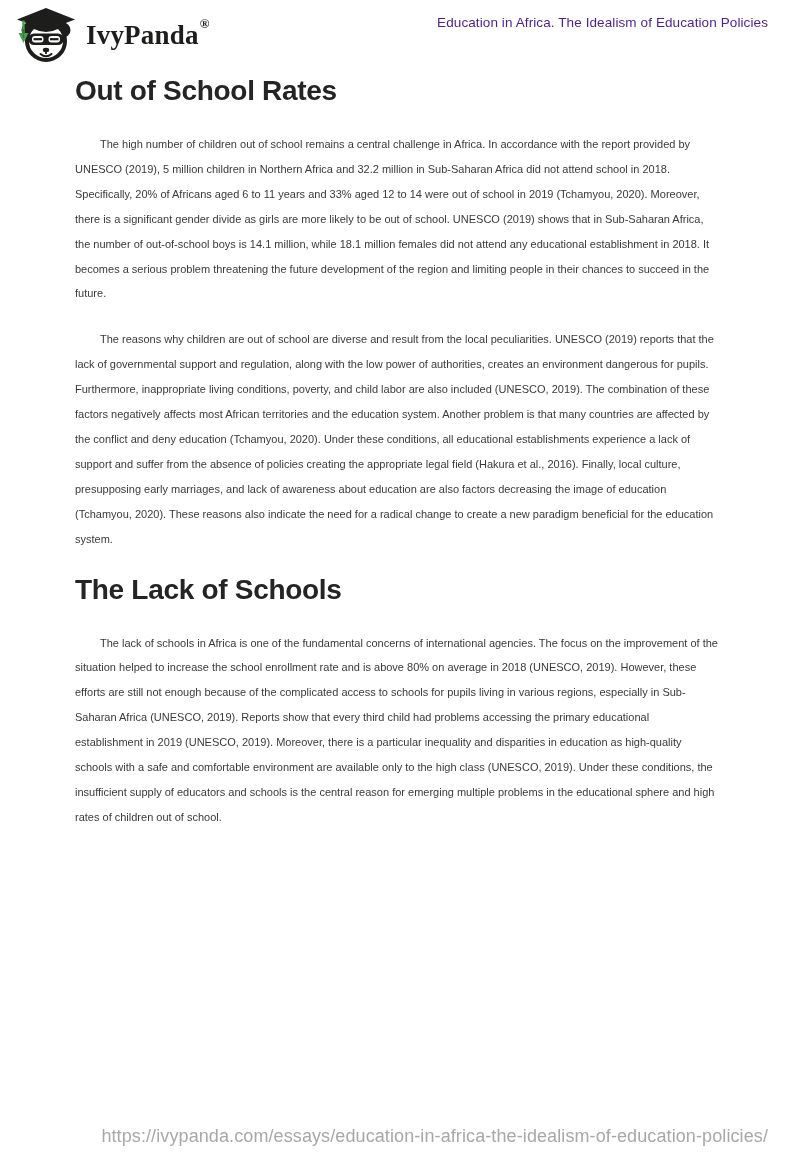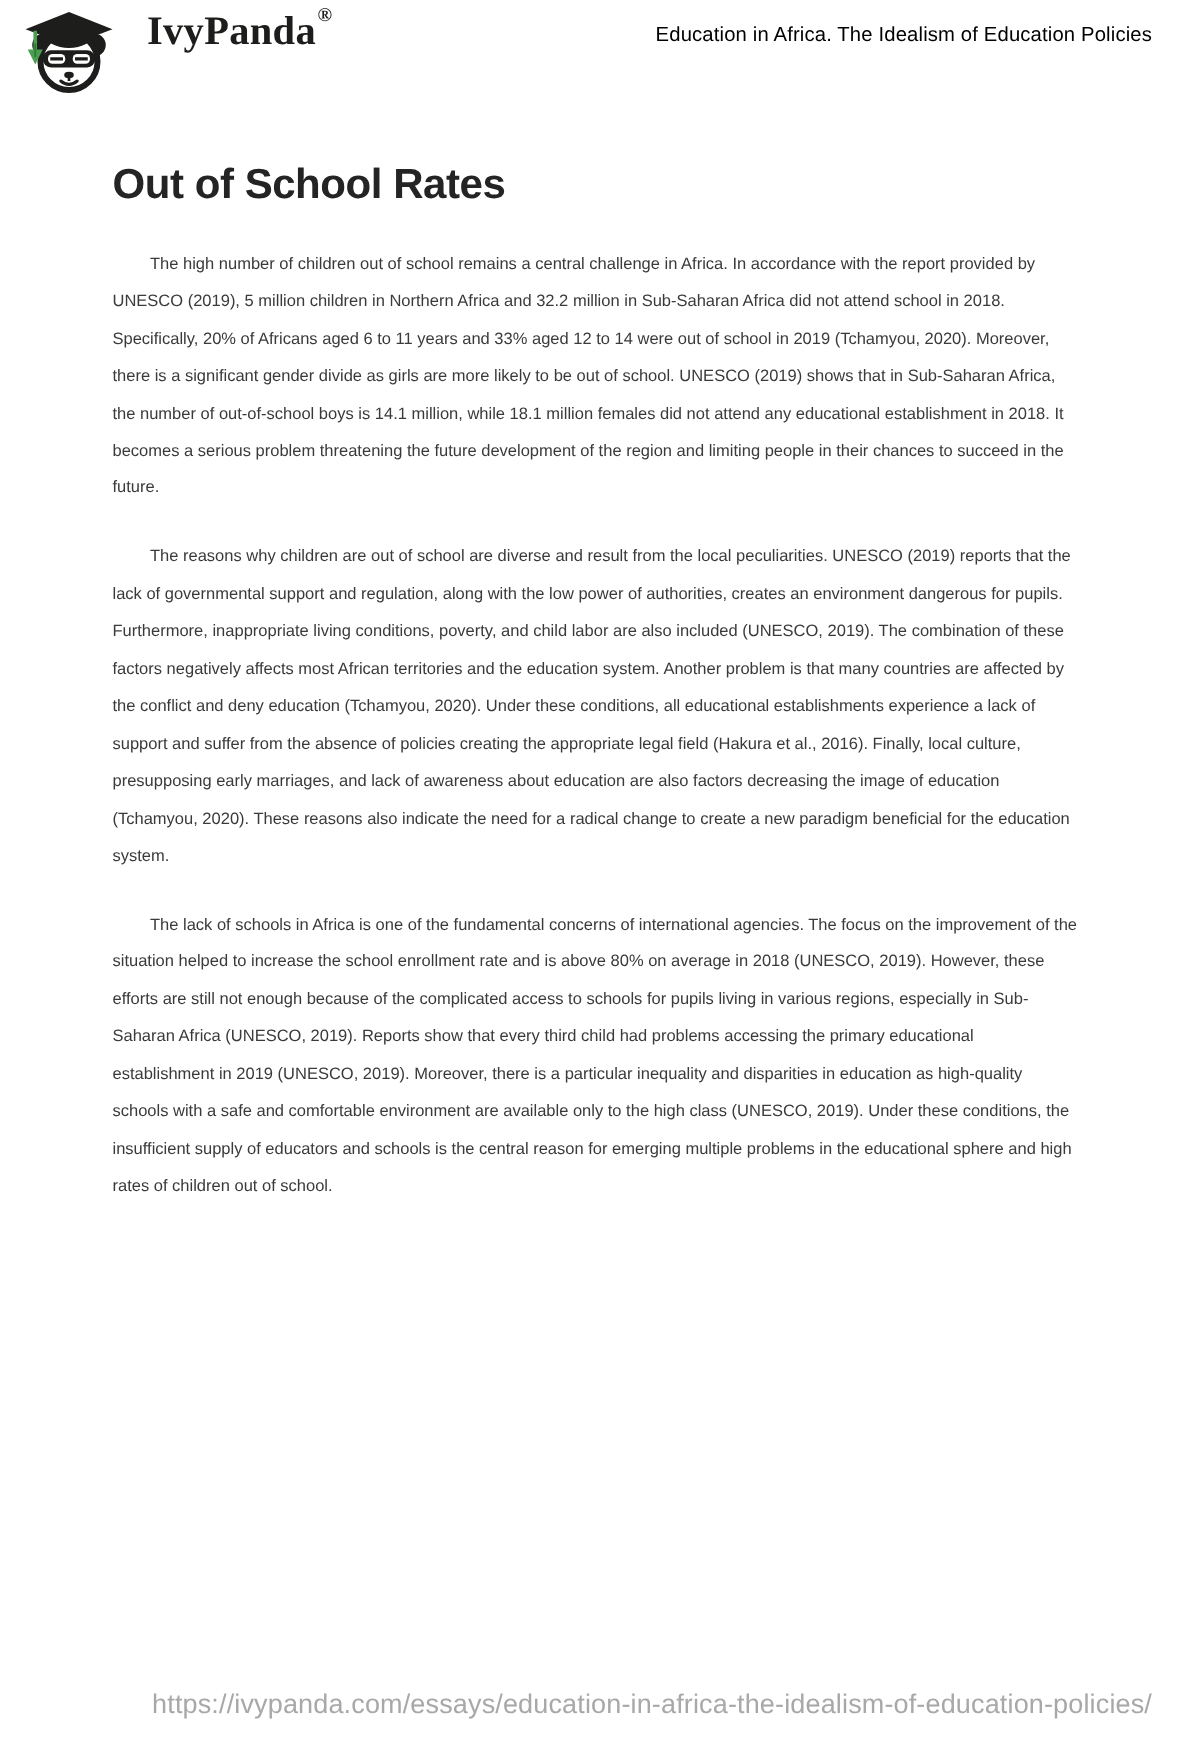--- a/index.html
+++ b/index.html
@@ -23,21 +23,22 @@
   .header {
     position: absolute;
     top: 0; left: 0; right: 0;
     height: 68px;
   }
   .brand {
     position: absolute;
     top: 7px;
     left: 14px;
     display: flex;
-    gap: 20px;
+    align-items: center;
+    gap: 8px;
   }
   .brand-logo-svg {
     width: 64px;
     height: 56px;
     display: block;
   }
   .brand-name {
     font-family: "Liberation Serif", serif;
     font-weight: 700;
     font-size: 27px;
@@ -53,30 +54,29 @@
     vertical-align: super;
     position: relative;
     top: -9px;
     left: 1px;
   }
   .doc-title {
     position: absolute;
     top: 15px;
     right: 32px;
     font-size: 13.5px;
-    color: #000000;
+    color: #4c1d95;
     letter-spacing: 0.1px;
   }
   
   .content {
     position: absolute;
     top: 74px;
     left: 75px;
     width: 645px;
-    margin-top: 32px;
   }
   .section-heading {
     font-size: 28px;
     font-weight: 700;
     color: #242424;
     letter-spacing: -0.3px;
     line-height: 34px;
     margin: 21px 0 24px 0;
   }
   .section-heading.first {
@@ -147,20 +147,21 @@
     <div>
       <h1 class="section-heading first">Out of School Rates</h1>
       <p class="section-paragraph">The high number of children out of school remains a central challenge in Africa. In accordance with the report provided by UNESCO (2019), 5 million children in Northern Africa and 32.2 million in Sub-Saharan Africa did not attend school in 2018. Specifically, 20% of Africans aged 6 to 11 years and 33% aged 12 to 14 were out of school in 2019 (Tchamyou, 2020). Moreover, there is a significant gender divide as girls are more likely to be out of school. UNESCO (2019) shows that in Sub-Saharan Africa, the number of out-of-school boys is 14.1 million, while 18.1 million females did not attend any educational establishment in 2018. It becomes a serious problem threatening the future development of the region and limiting people in their chances to succeed in the future.</p>
     </div>
 
     <div>
       <p class="section-paragraph">The reasons why children are out of school are diverse and result from the local peculiarities. UNESCO (2019) reports that the lack of governmental support and regulation, along with the low power of authorities, creates an environment dangerous for pupils. Furthermore, inappropriate living conditions, poverty, and child labor are also included (UNESCO, 2019). The combination of these factors negatively affects most African territories and the education system. Another problem is that many countries are affected by the conflict and deny education (Tchamyou, 2020). Under these conditions, all educational establishments experience a lack of support and suffer from the absence of policies creating the appropriate legal field (Hakura et al., 2016). Finally, local culture, presupposing early marriages, and lack of awareness about education are also factors decreasing the image of education (Tchamyou, 2020). These reasons also indicate the need for a radical change to create a new paradigm beneficial for the education system.</p>
     </div>
 
     <div>
+      <h1 class="section-heading">The Lack of Schools</h1>
       <p class="section-paragraph">The lack of schools in Africa is one of the fundamental concerns of international agencies. The focus on the improvement of the situation helped to increase the school enrollment rate and is above 80% on average in 2018 (UNESCO, 2019). However, these efforts are still not enough because of the complicated access to schools for pupils living in various regions, especially in Sub-Saharan Africa (UNESCO, 2019). Reports show that every third child had problems accessing the primary educational establishment in 2019 (UNESCO, 2019). Moreover, there is a particular inequality and disparities in education as high-quality schools with a safe and comfortable environment are available only to the high class (UNESCO, 2019). Under these conditions, the insufficient supply of educators and schools is the central reason for emerging multiple problems in the educational sphere and high rates of children out of school.</p>
     </div>
 
   </div>
 
   <div class="footer">
     <span class="footer-url">https://ivypanda.com/essays/education-in-africa-the-idealism-of-education-policies/</span>
   </div>
 
 </div>

